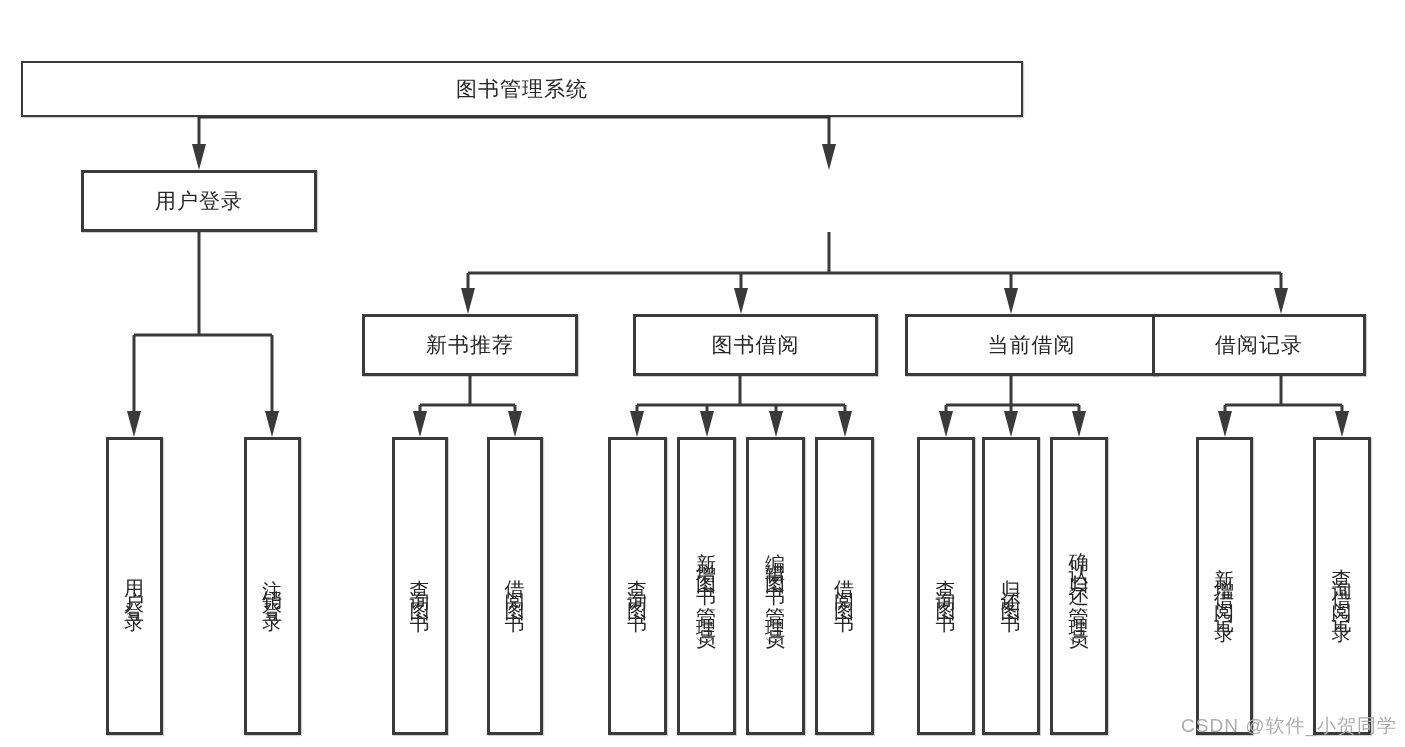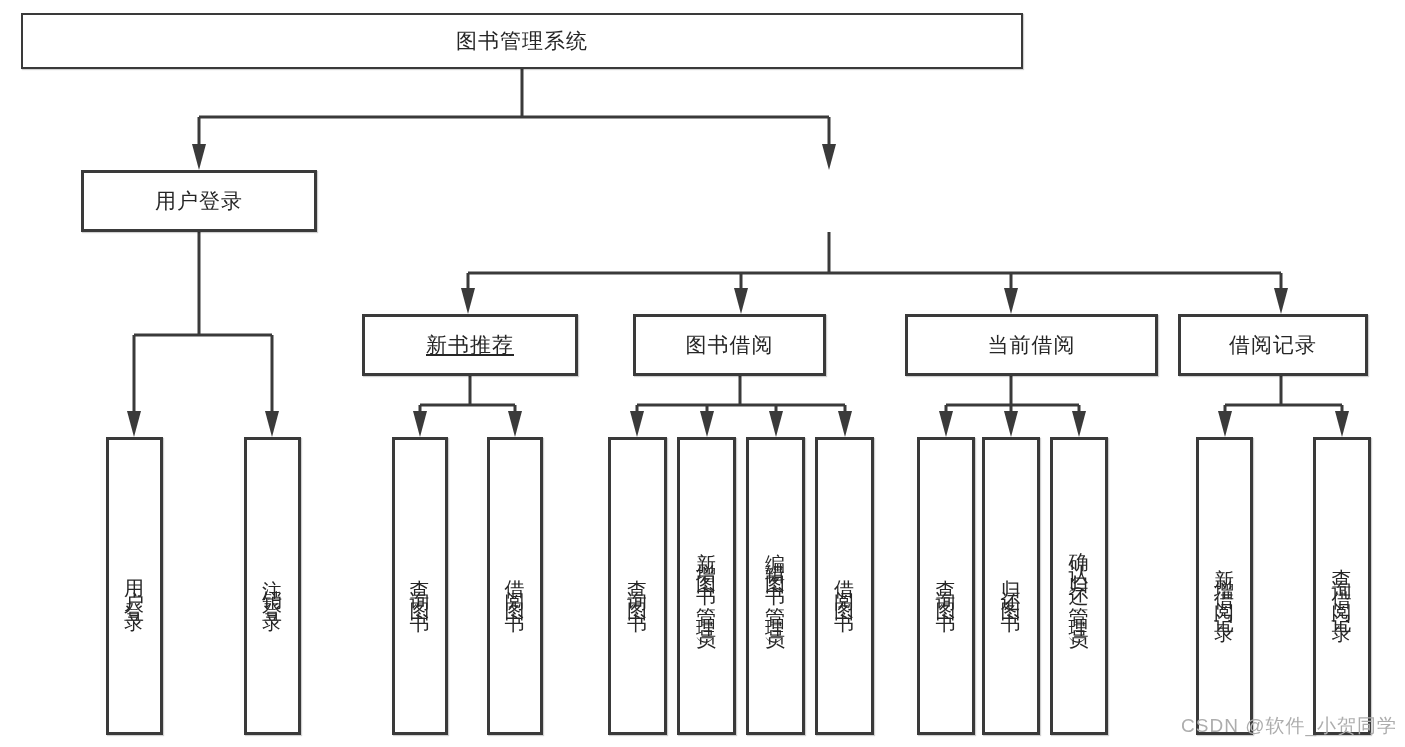--- a/index.html
+++ b/index.html
@@ -12,21 +12,21 @@
   }
   .connectors { position:absolute; left:0; top:0; }
   .node {
     position:absolute; box-sizing:border-box;
     background:#ffffff;
     border:3px solid var(--line,#3a3a3a);
     display:flex; align-items:center; justify-content:center;
     color:var(--text,#262626);
     box-shadow:1px 1px 1px rgba(0,0,0,0.18);
   }
-  .node.root { border-width:2px; }
+  .node.root { border-width:2px;margin-top:48px; }
   .node.h { font-size:21px; letter-spacing:1px; }
   .vtext {
     writing-mode:vertical-rl; text-orientation:mixed;
     font-size:20px; line-height:1.1; letter-spacing:11px;
     white-space:nowrap;
   }
   .watermark {
     position:absolute; right:8px; bottom:8px;
     font-size:19px; letter-spacing:1px;
     color:var(--watermark,#adadad);
@@ -75,24 +75,24 @@
       <polygon points="1072,411 1086,411 1079,437"></polygon>
       <polygon points="1218,411 1232,411 1225,437"></polygon>
       <polygon points="1335,411 1349,411 1342,437"></polygon>
     </g>
   </svg>
 
   <div class="node h root" style="left:21px; top:13px; width:1002px; height:56px;">图书管理系统</div>
 
   <div class="node h" style="left:81px; top:170px; width:236px; height:62px;">用户登录</div>
 
-  <div class="node h" style="left:362px; top:314px; width:216px; height:62px;text-decoration:underline;">新书推荐</div>
-  <div class="node h" style="left:633px; top:314px; width:193px; height:62px;font-family:Liberation Mono, monospace;">图书借阅</div>
+  <div class="node h" style="left:362px; top:314px; width:216px; height:62px;">新书推荐</div>
+  <div class="node h" style="left:633px; top:314px; width:245px; height:62px;font-family:Liberation Mono, monospace;">图书借阅</div>
   <div class="node h" style="left:905px; top:314px; width:253px; height:62px;">当前借阅</div>
-  <div class="node h" style="left:1178px; top:314px; width:190px; height:62px;">借阅记录</div>
+  <div class="node h" style="left:1152px; top:314px; width:214px; height:62px;">借阅记录</div>
 
   <div class="node v" style="left:106px; top:437px; width:57px; height:298px;">
     <span class="vtext">用户登录</span>
   </div>
   <div class="node v" style="left:244px; top:437px; width:57px; height:298px;">
     <span class="vtext">注销登录</span>
   </div>
 
   <div class="node v" style="left:392px; top:437px; width:56px; height:298px;">
     <span class="vtext">查询图书</span>

